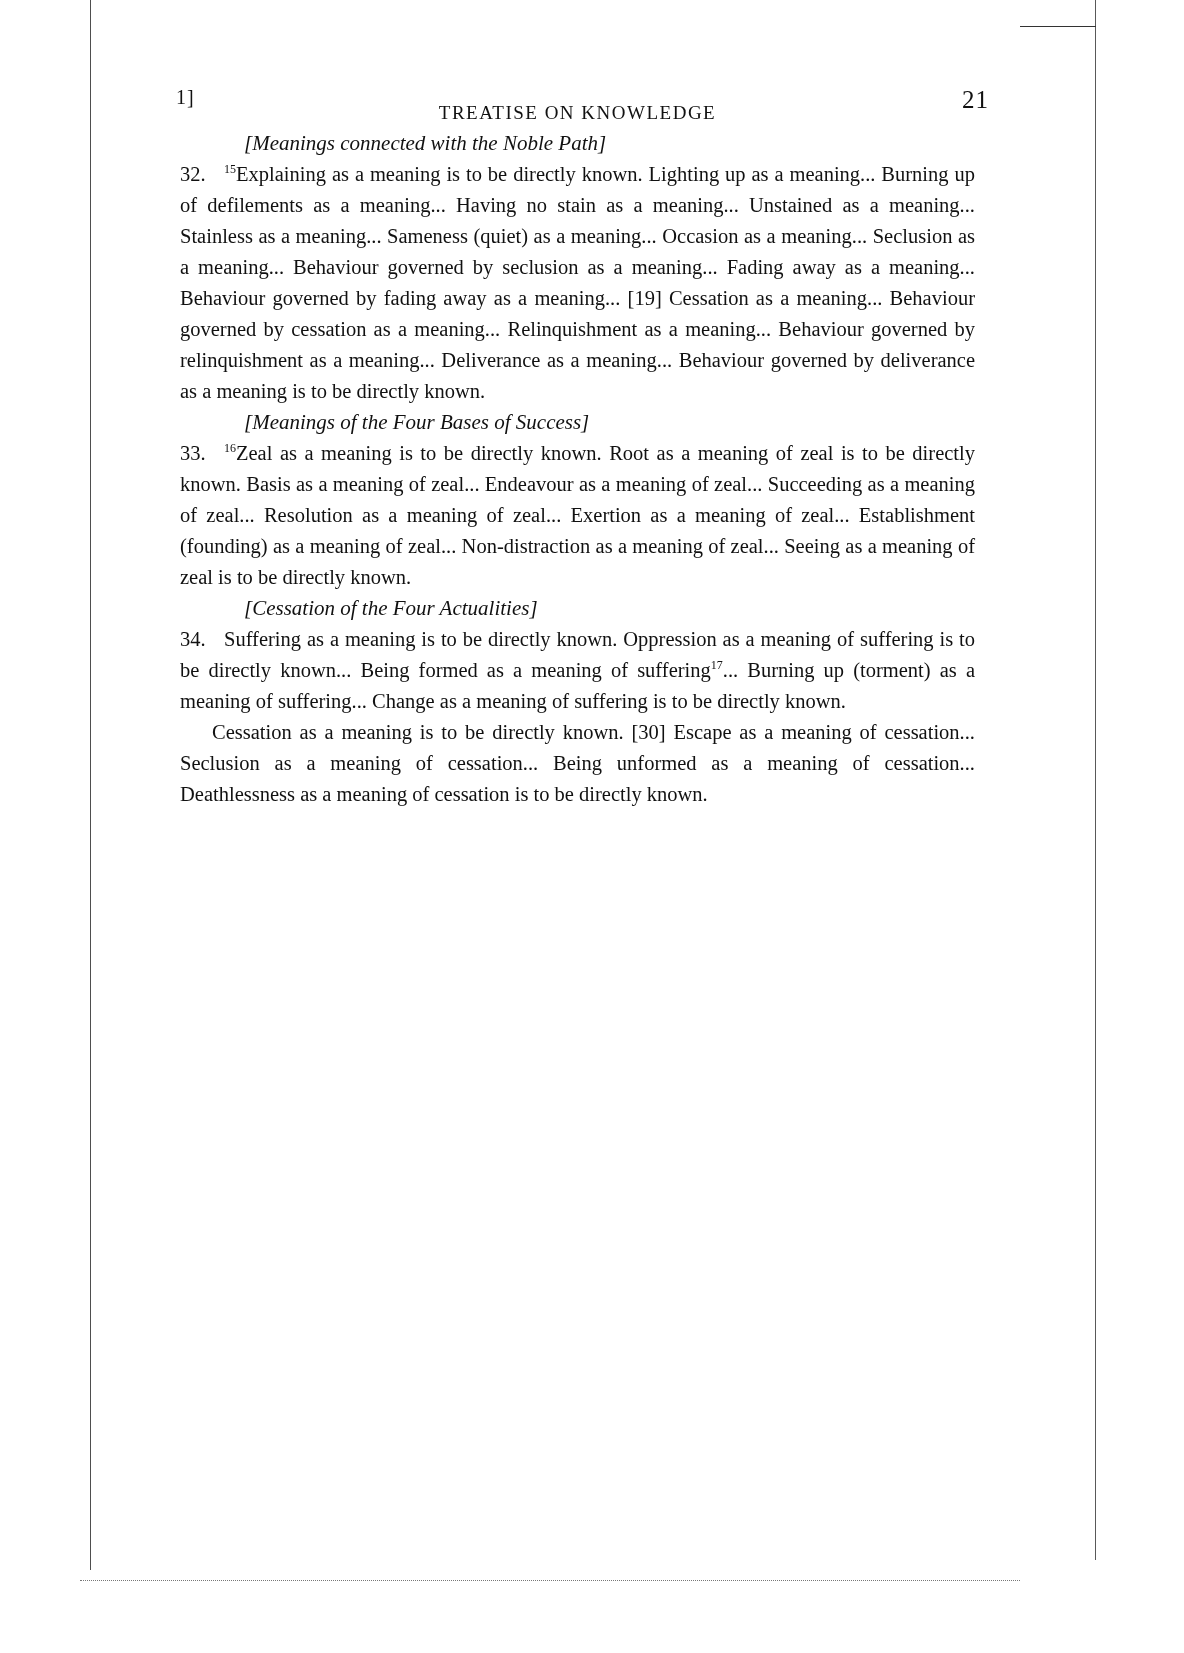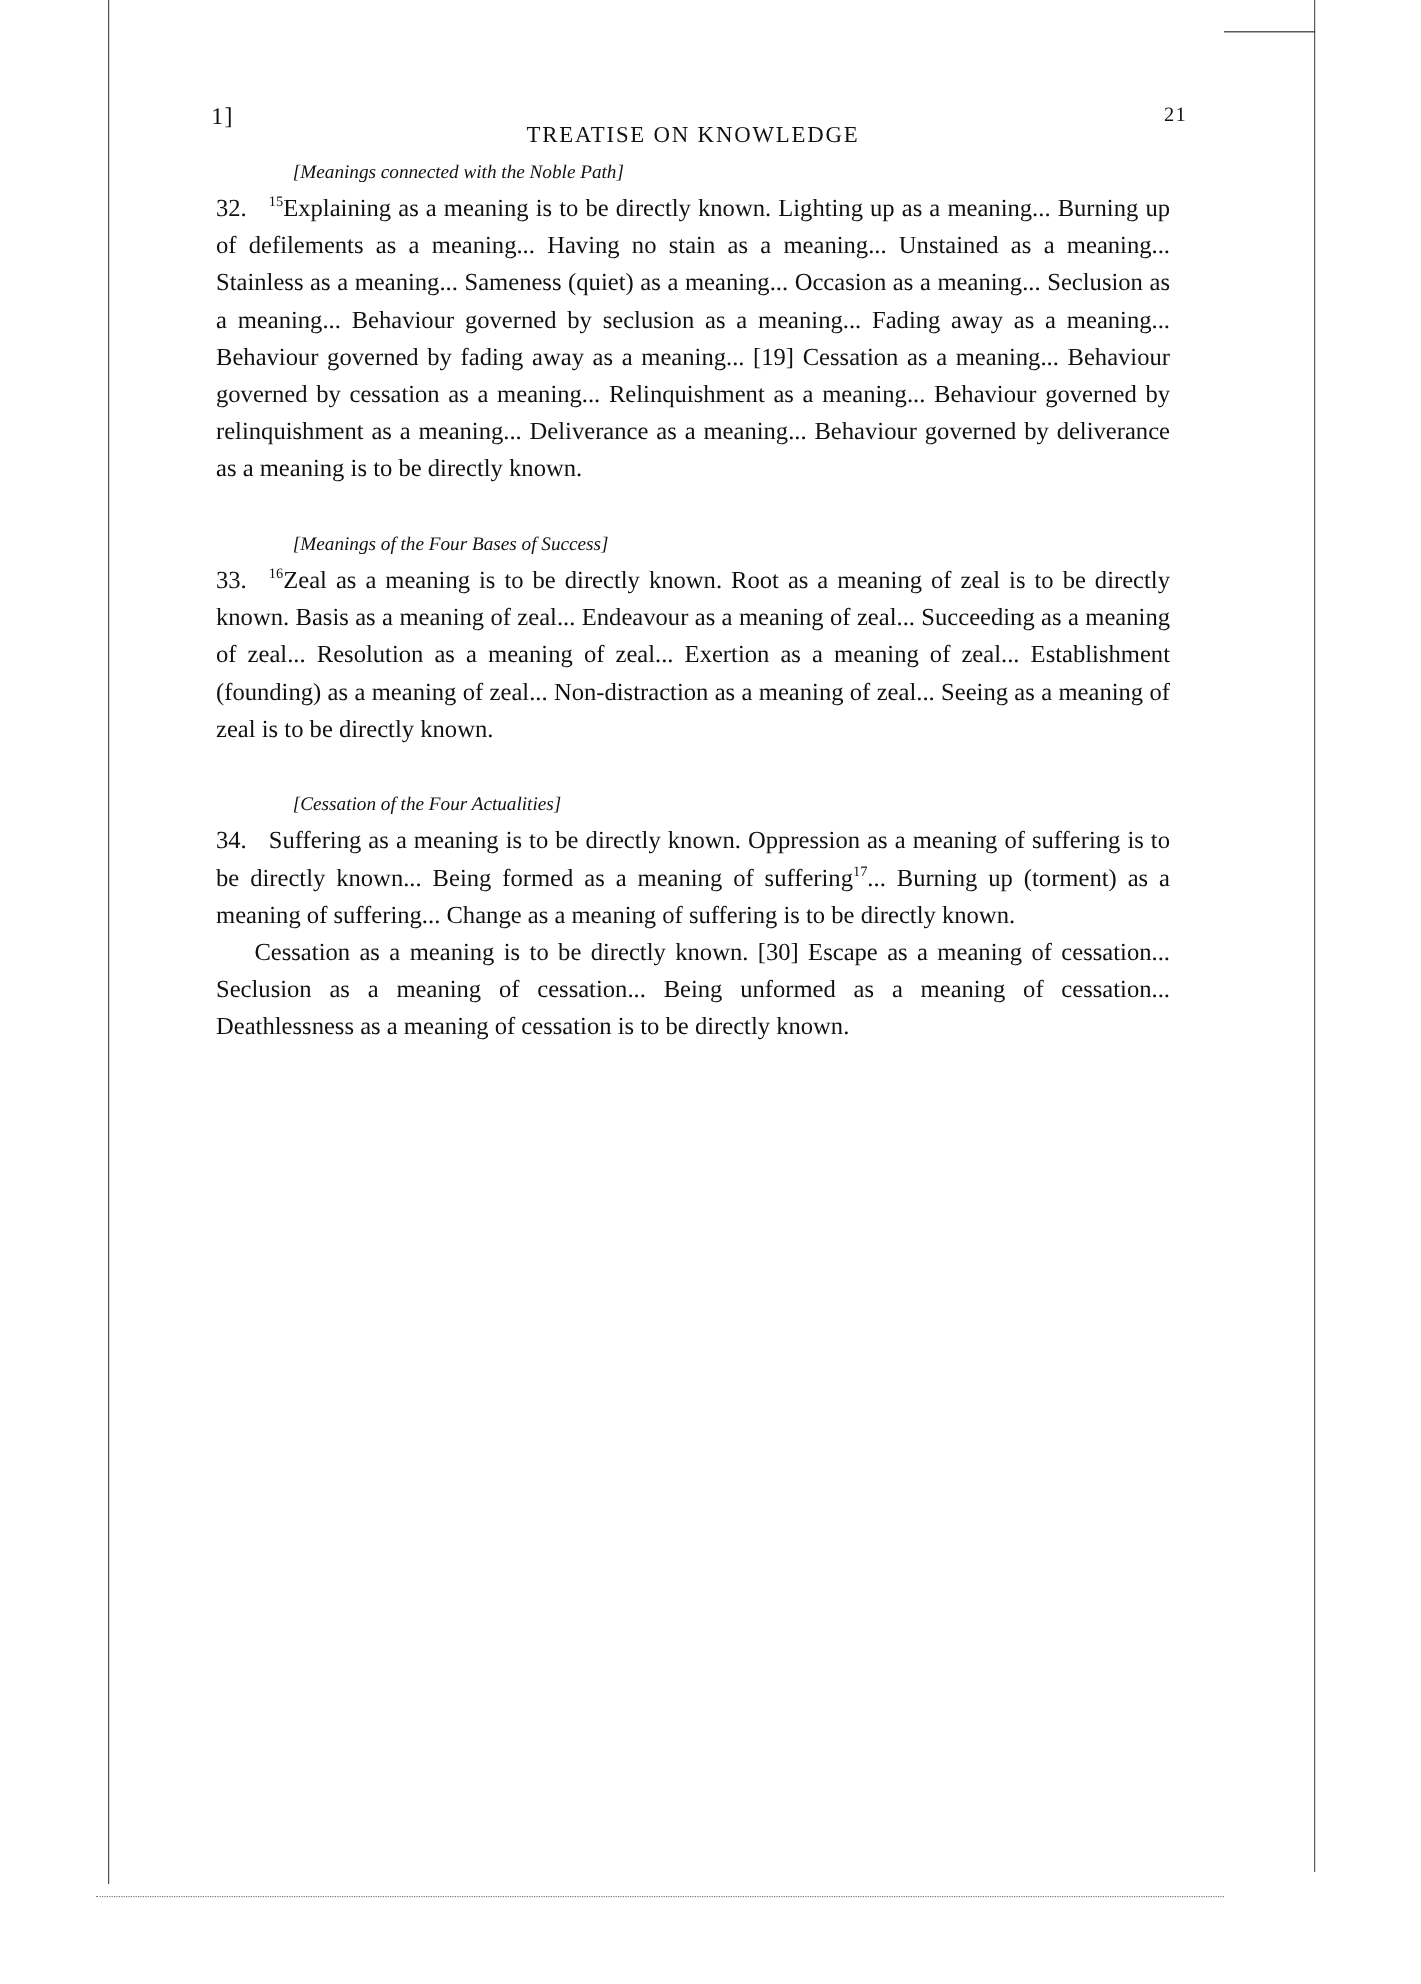--- a/index.html
+++ b/index.html
@@ -74,30 +74,30 @@
     right: 0;
     top: 16px;
     text-align: center;
     font-size: 19px;
     letter-spacing: 1.5px;
   }
   .running-head .right {
     position: absolute;
     right: -14px;
     top: 0;
-    font-size: 17px;
+    font-size: 25px;
   }
   .section-heading {
     font-style: italic;
-    font-size: 16px;
+    font-size: 21px;
     padding-left: 64px;
     line-height: 31px;
   }
   .section-heading.first { margin-top: 12px; }
-  .section-heading.spaced { margin-top: 31px; }
+  .section-heading.spaced { }
   .para {
     font-size: 20.5px;
     line-height: 31px;
     text-align: justify;
     margin: 0;
     font-stretch: condensed;
   }
   .para.indent { text-indent: 32px; }
   .para .num {
     display: inline-block;

